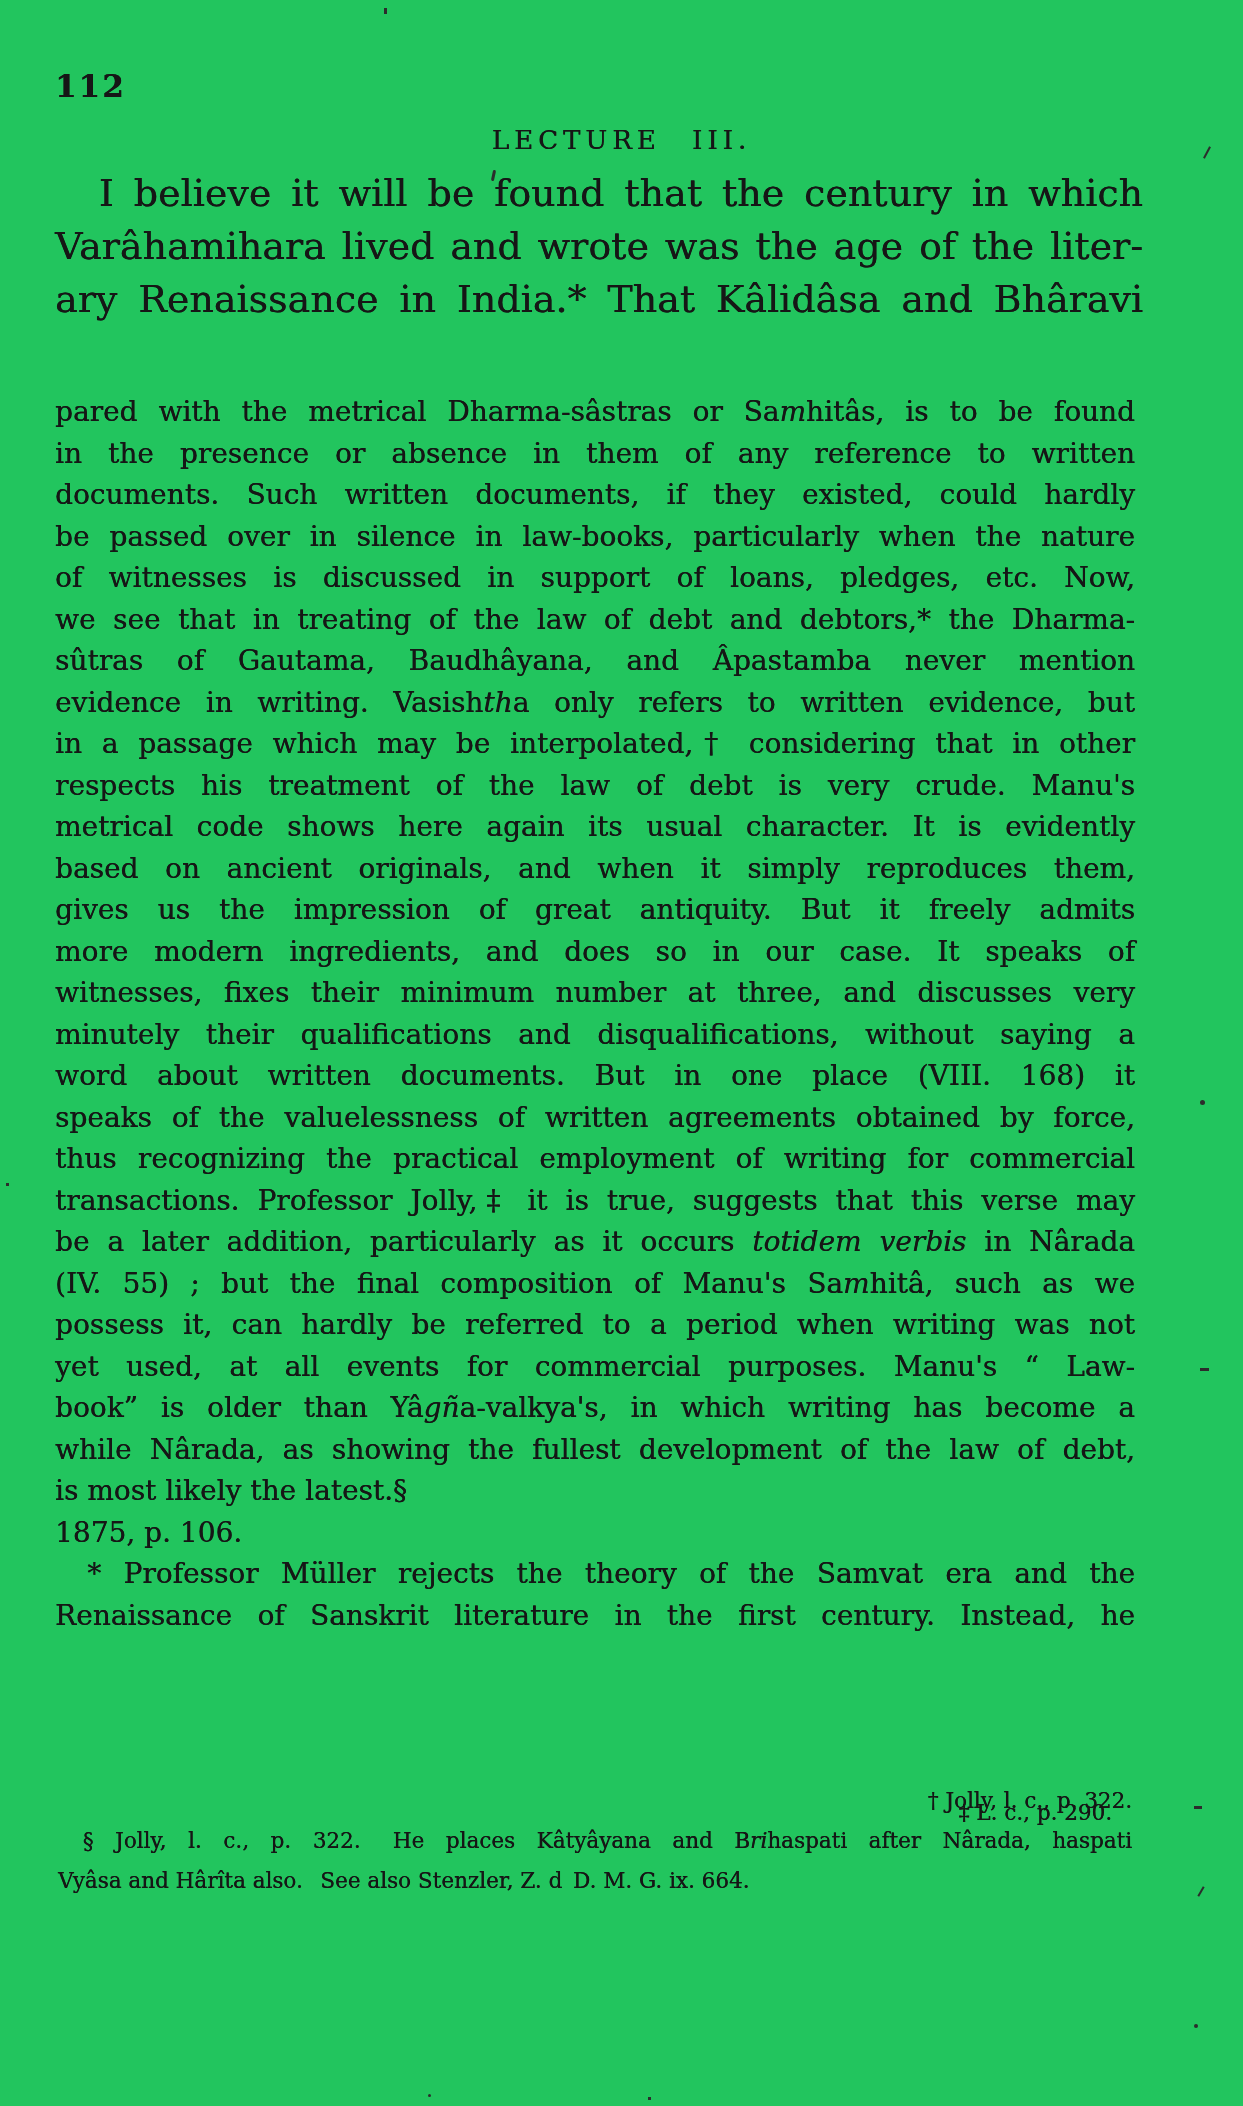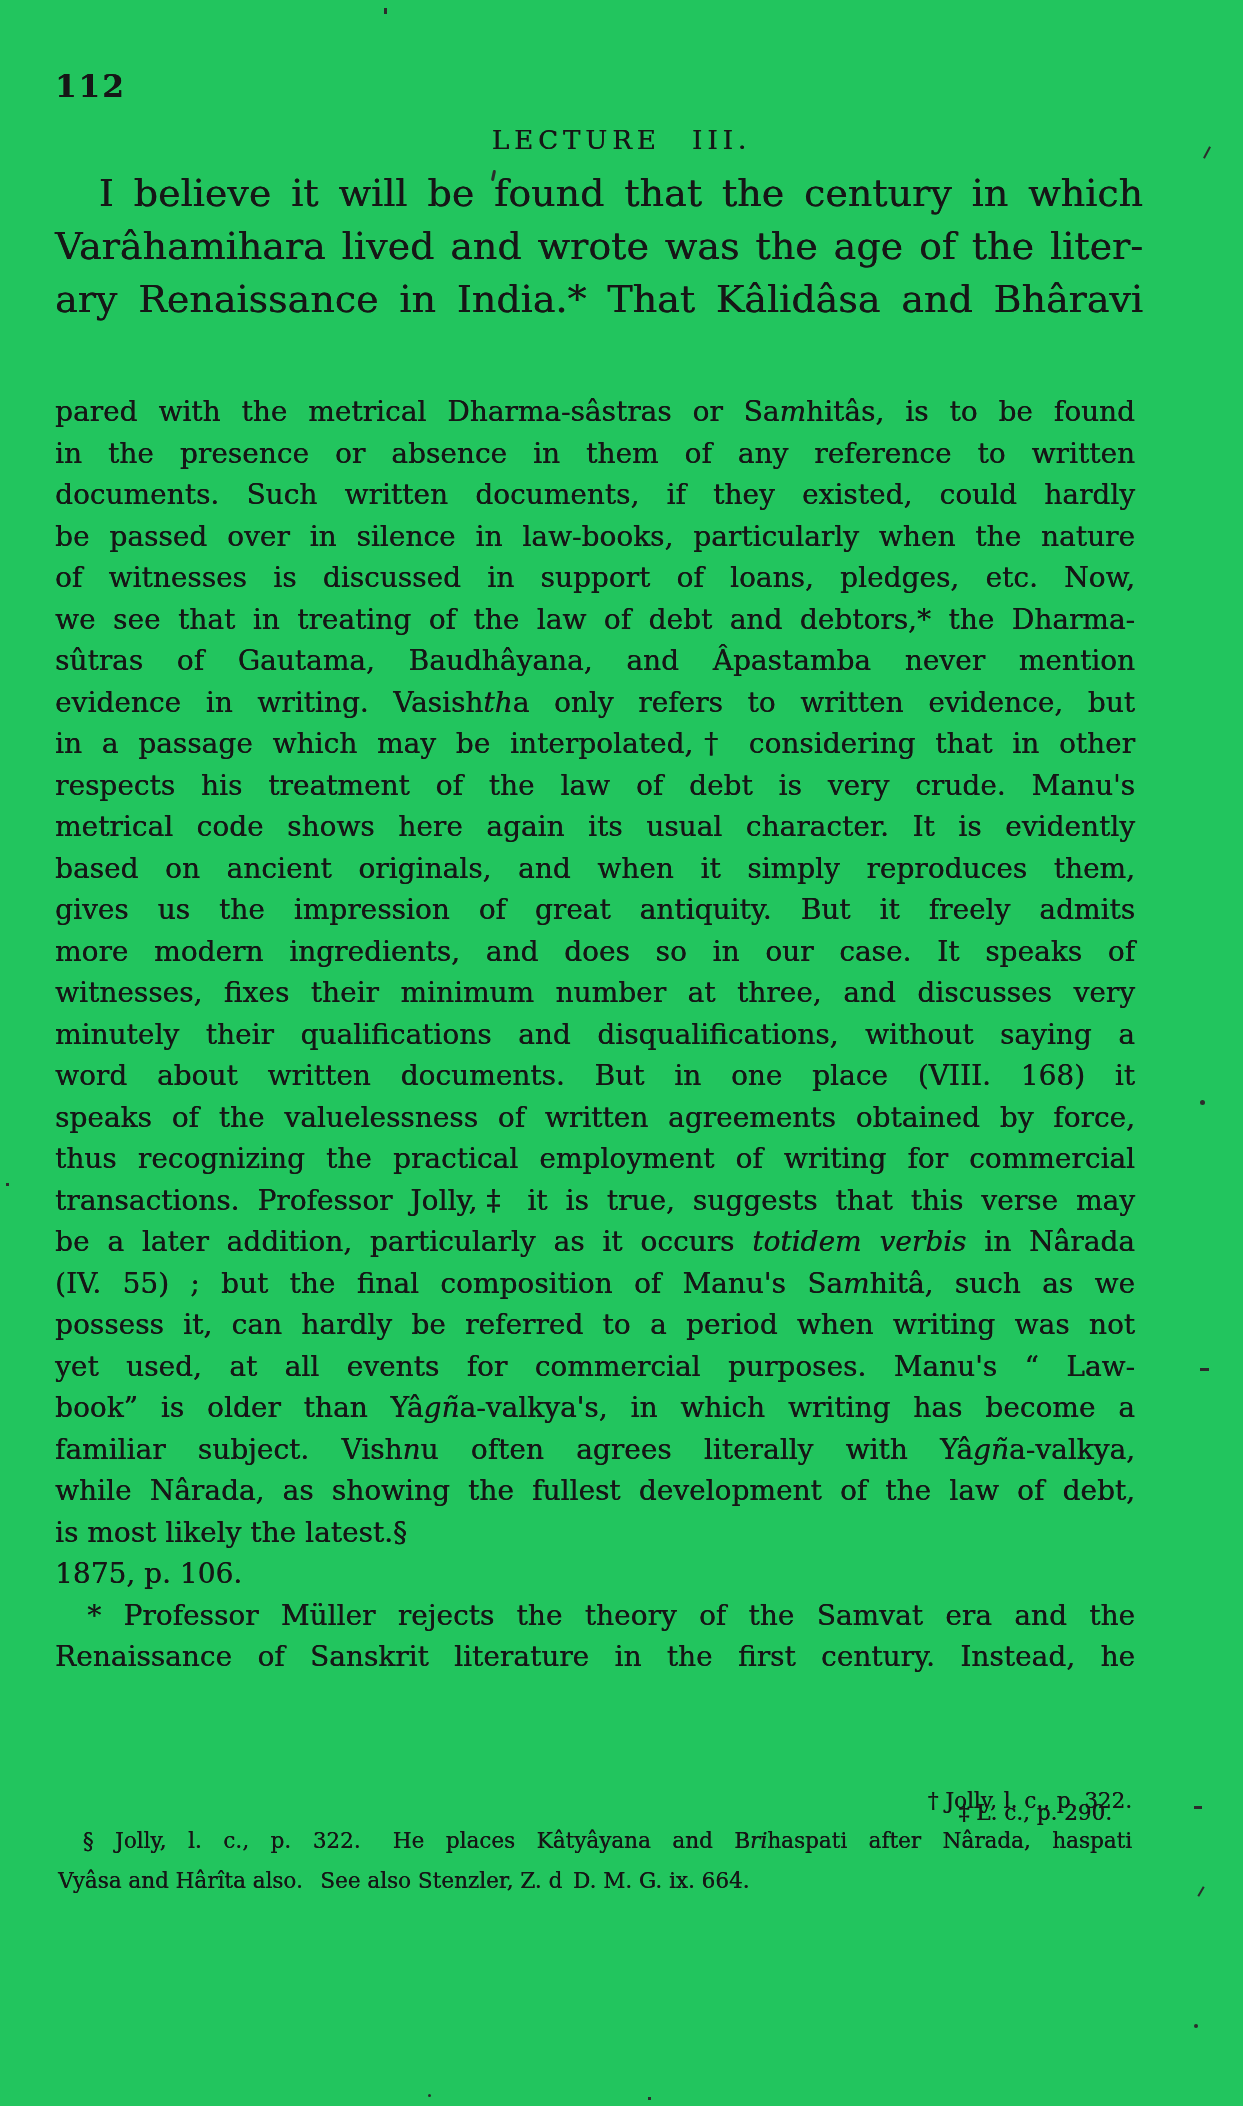--- a/index.html
+++ b/index.html
@@ -85,21 +85,20 @@
       <div class="line"><span>minutely their qualifications and disqualifications, without saying a</span></div>
       <div class="line"><span>word about written documents. But in one place (VIII. 168) it</span></div>
       <div class="line"><span>speaks of the valuelessness of written agreements obtained by force,</span></div>
       <div class="line"><span>thus recognizing the practical employment of writing for commercial</span></div>
       <div class="line"><span>transactions. Professor Jolly,‡ it is true, suggests that this verse may</span></div>
       <div class="line"><span>be a later addition, particularly as it occurs </span><i>totidem verbis</i><span> in Nârada</span></div>
       <div class="line"><span>(IV. 55) ; but the final composition of Manu's Sa</span><i>m</i><span>hitâ, such as we</span></div>
       <div class="line"><span>possess it, can hardly be referred to a period when writing was not</span></div>
       <div class="line"><span>yet used, at all events for commercial purposes. Manu's “ Law-</span></div>
       <div class="line"><span>book” is older than Yâ</span><i>gñ</i><span>a-valkya's, in which writing has become a</span></div>
-      <div class="line"><span>familiar subject. Vish</span><i>n</i><span>u often agrees literally with Yâ</span><i>gñ</i><span>a-valkya,</span></div>
       <div class="line"><span>while Nârada, as showing the fullest development of the law of debt,</span></div>
       <div class="line nj"><span>is most likely the latest.§</span></div>
       <div class="line nj"><span>1875, p. 106.</span></div>
       <div class="line ind"><span>* Professor Müller rejects the theory of the Samvat era and the</span></div>
       <div class="line"><span>Renaissance of Sanskrit literature in the first century. Instead, he</span></div>
     </div>
 
   <div class="footnotes">
     <div class="foot-row">
       <span class="fl">† Jolly, l. c., p. 322.</span>

